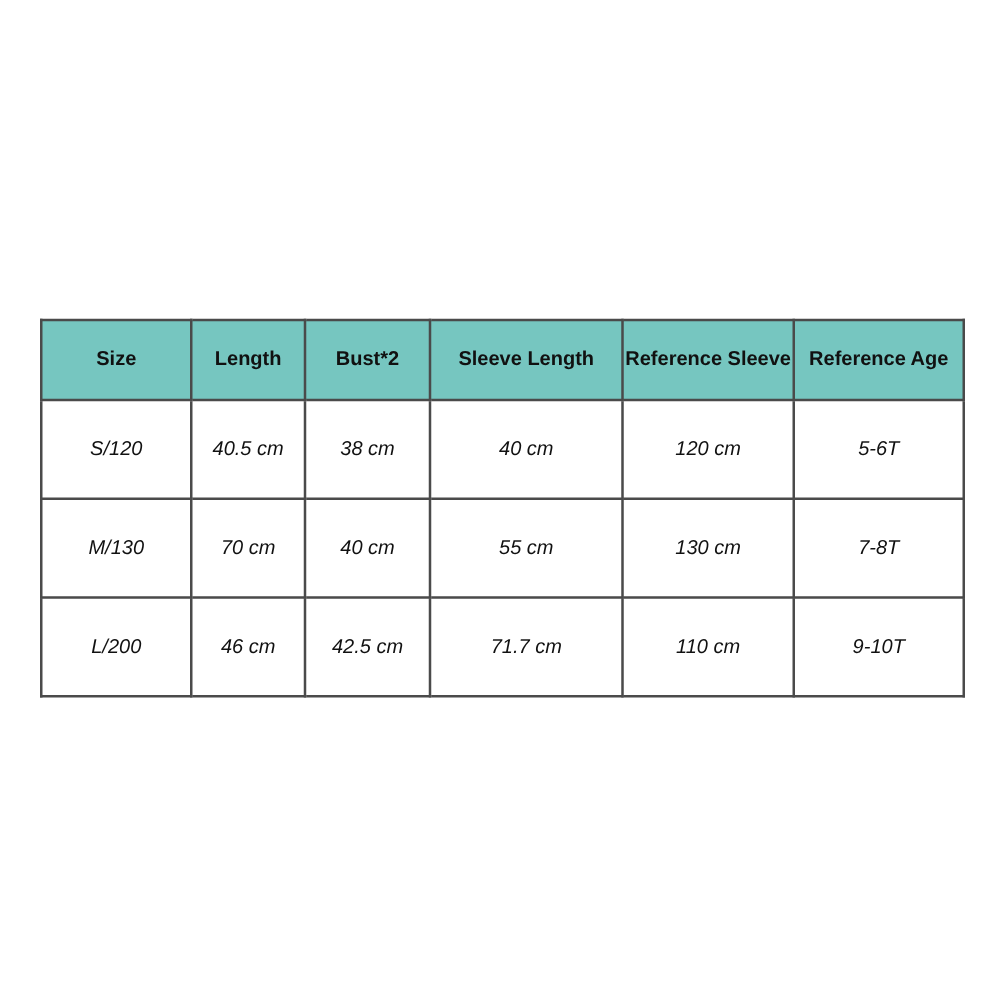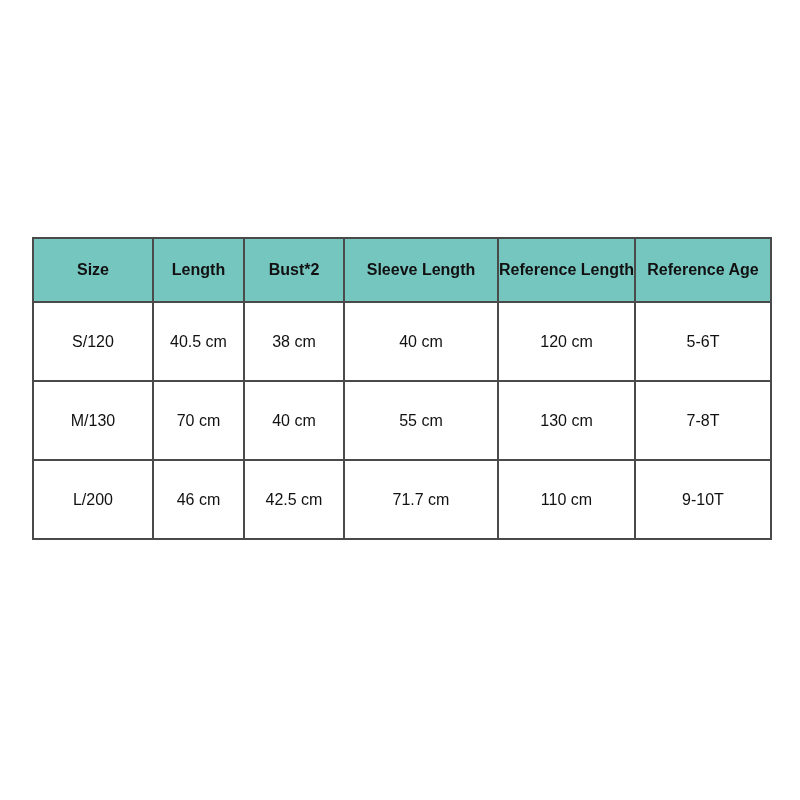--- a/index.html
+++ b/index.html
@@ -11,21 +11,21 @@
     height: 800px;
     background: #ffffff;
     font-family: "Liberation Sans", sans-serif;
     overflow: hidden;
     position: relative;
   }
 
   #size-chart-wrap {
     position: absolute;
     left: 32px;
-    top: 237px;
+    top: 255px;
     width: 630px;
     height: 303px;
   }
 
   table.size-chart {
     width: 738px;
     height: 303px;
     border-collapse: collapse;
     table-layout: fixed;
     background: #ffffff;
@@ -46,20 +46,21 @@
     font-size: 16px;
     font-weight: bold;
     height: 62px;
   }
 
   table.size-chart tbody td {
     background: #ffffff;
     font-size: 16px;
     font-weight: normal;
     height: 60px;
+    font-style: italic;
   }
 
   
   col.c-size   { width: 120px; }
   col.c-len    { width: 91px;  }
   col.c-bust   { width: 100px; }
   col.c-sleeve { width: 154px; }
   col.c-height { width: 137px; }
   col.c-age    { width: 136px; }
 </style>
@@ -75,21 +76,21 @@
       <col class="c-sleeve">
       <col class="c-height">
       <col class="c-age">
     </colgroup>
     <thead>
       <tr>
         <th>Size</th>
         <th>Length</th>
         <th>Bust*2</th>
         <th>Sleeve Length</th>
-        <th>Reference Length</th>
+        <th>Reference Sleeve</th>
         <th>Reference Age</th>
       </tr>
     </thead>
     <tbody>
       <tr>
         <td>S/120</td>
         <td>40.5 cm</td>
         <td>38 cm</td>
         <td>40 cm</td>
         <td>120 cm</td>

